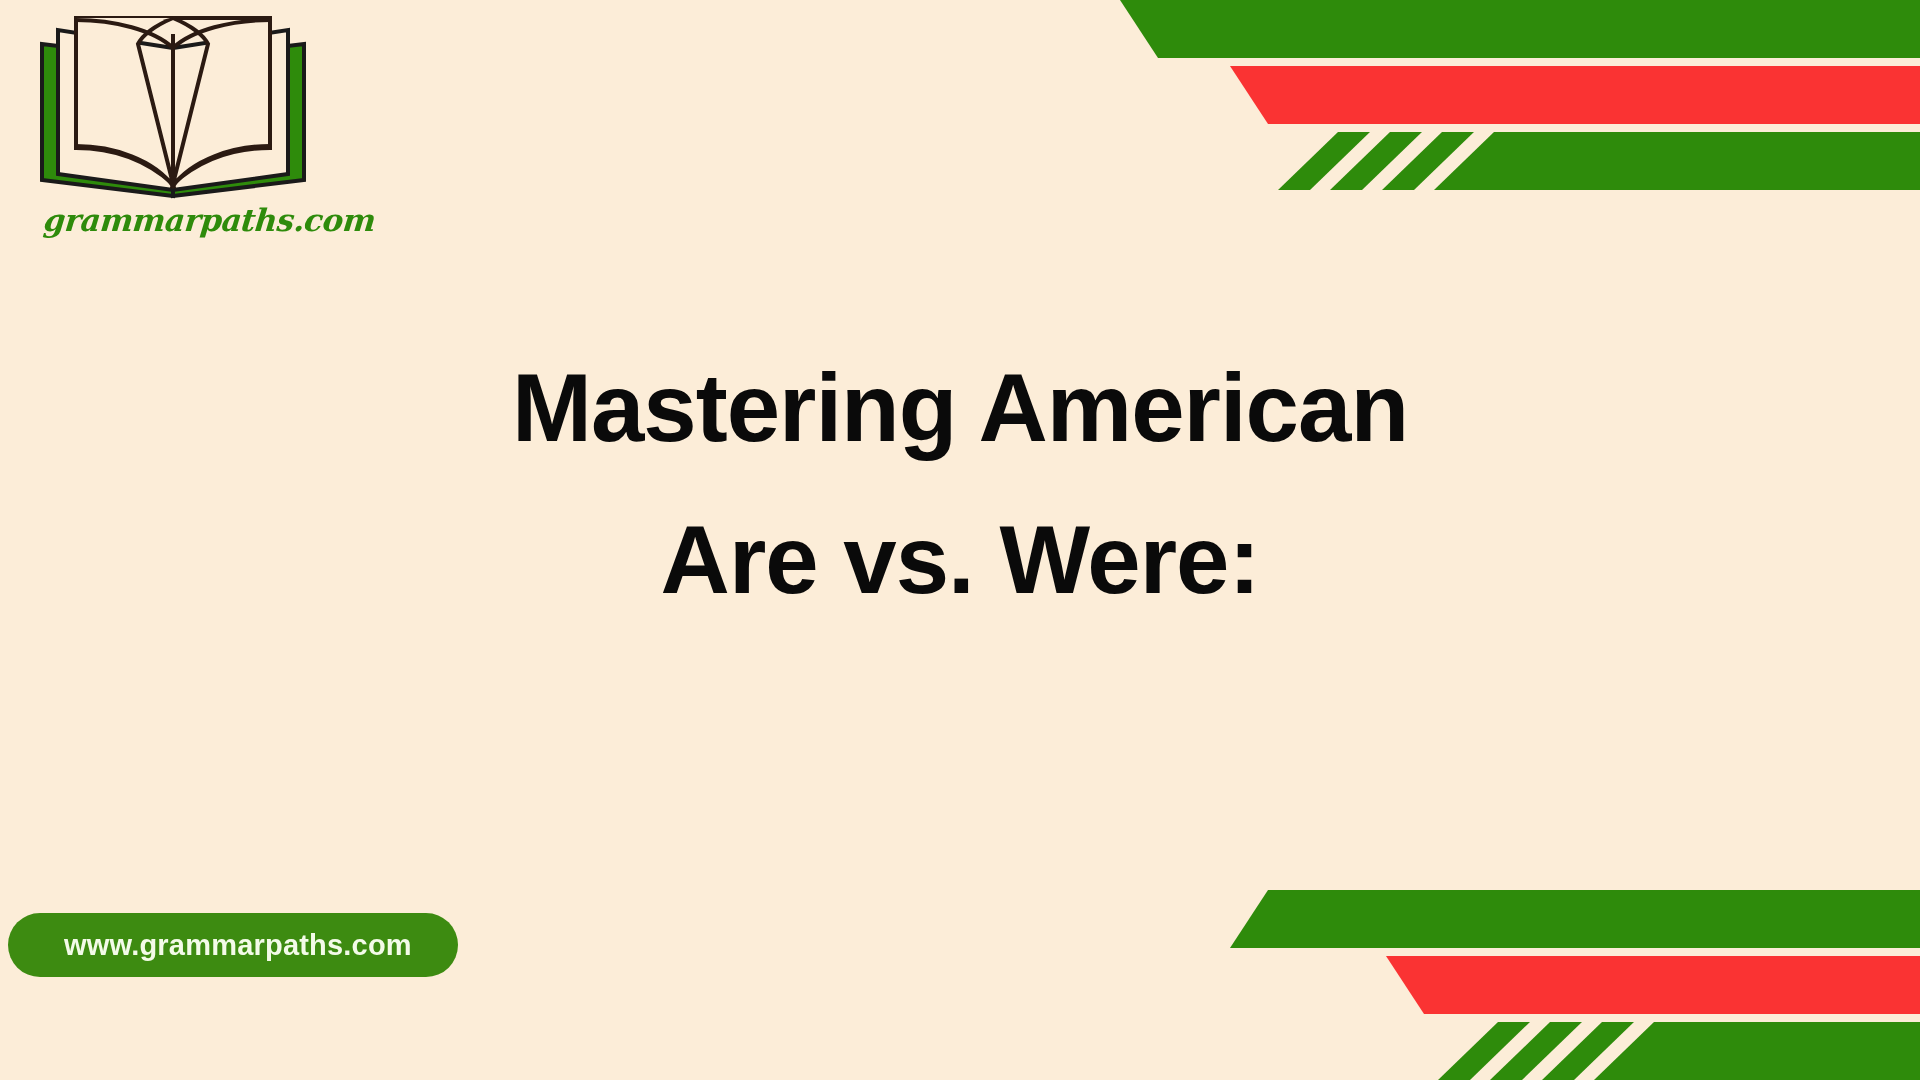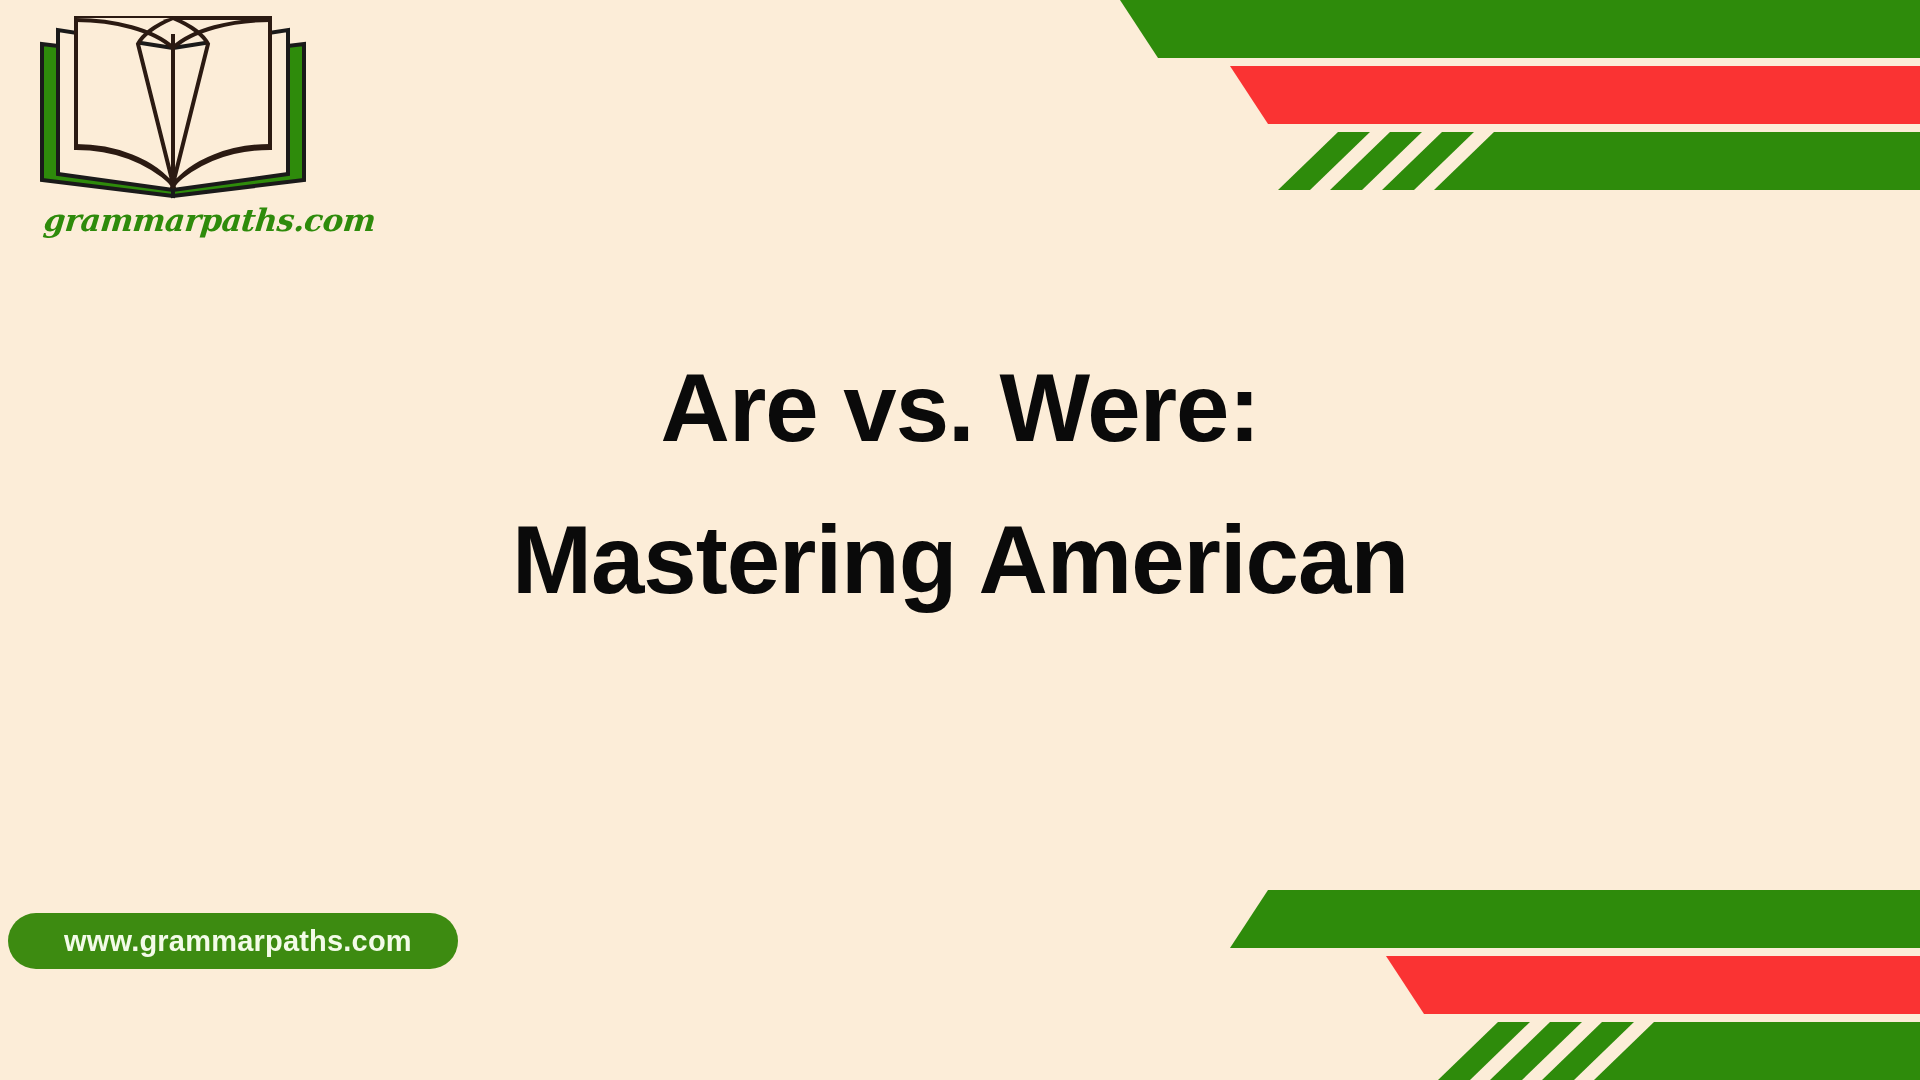--- a/index.html
+++ b/index.html
@@ -68,21 +68,21 @@
   .headline .line {
     display: block;
     white-space: nowrap;
   }
 
   
   .url-pill {
     position: absolute;
     left: 8px;
     top: 913px;
-    height: 56px;
+    height: 64px;
     padding: 0 46px 0 56px;
     display: flex;
     align-items: center;
     background: #3d8b11;
     border-radius: 40px;
     color: #f3fbe8;
     font-size: 29px;
     font-weight: 700;
     letter-spacing: 0.2px;
     white-space: nowrap;
@@ -147,22 +147,22 @@
 
       <path d="M42 12 C80 12 120 22 139 40 C158 22 198 12 236 12" fill="none" stroke="#2b1a12" stroke-width="4"></path>
       <path d="M42 138 C80 138 120 152 139 178 C158 152 198 138 236 138" fill="none" stroke="#2b1a12" stroke-width="4"></path>
       <path d="M42 12 L42 138" fill="none" stroke="#2b1a12" stroke-width="4"></path>
       <path d="M236 12 L236 138" fill="none" stroke="#2b1a12" stroke-width="4"></path>
     </svg>
     <span class="brand-wordmark">grammarpaths.com</span>
   </div>
 
   <h1 class="headline">
+    <span class="line">Mastering American</span>
     <span class="line">Are vs. Were:</span>
-    <span class="line">Mastering American</span>
   </h1>
 
   <div class="url-pill">
     <span>www.grammarpaths.com</span>
   </div>
 
   <div class="ribbon ribbon-br">
     <svg viewBox="0 0 800 190" preserveAspectRatio="none" aria-hidden="true">
       <polygon points="148,0 800,0 800,58 110,58" fill="#2e8b0b"></polygon>
       <polygon points="266,66 800,66 800,124 304,124" fill="#fa3333"></polygon>

